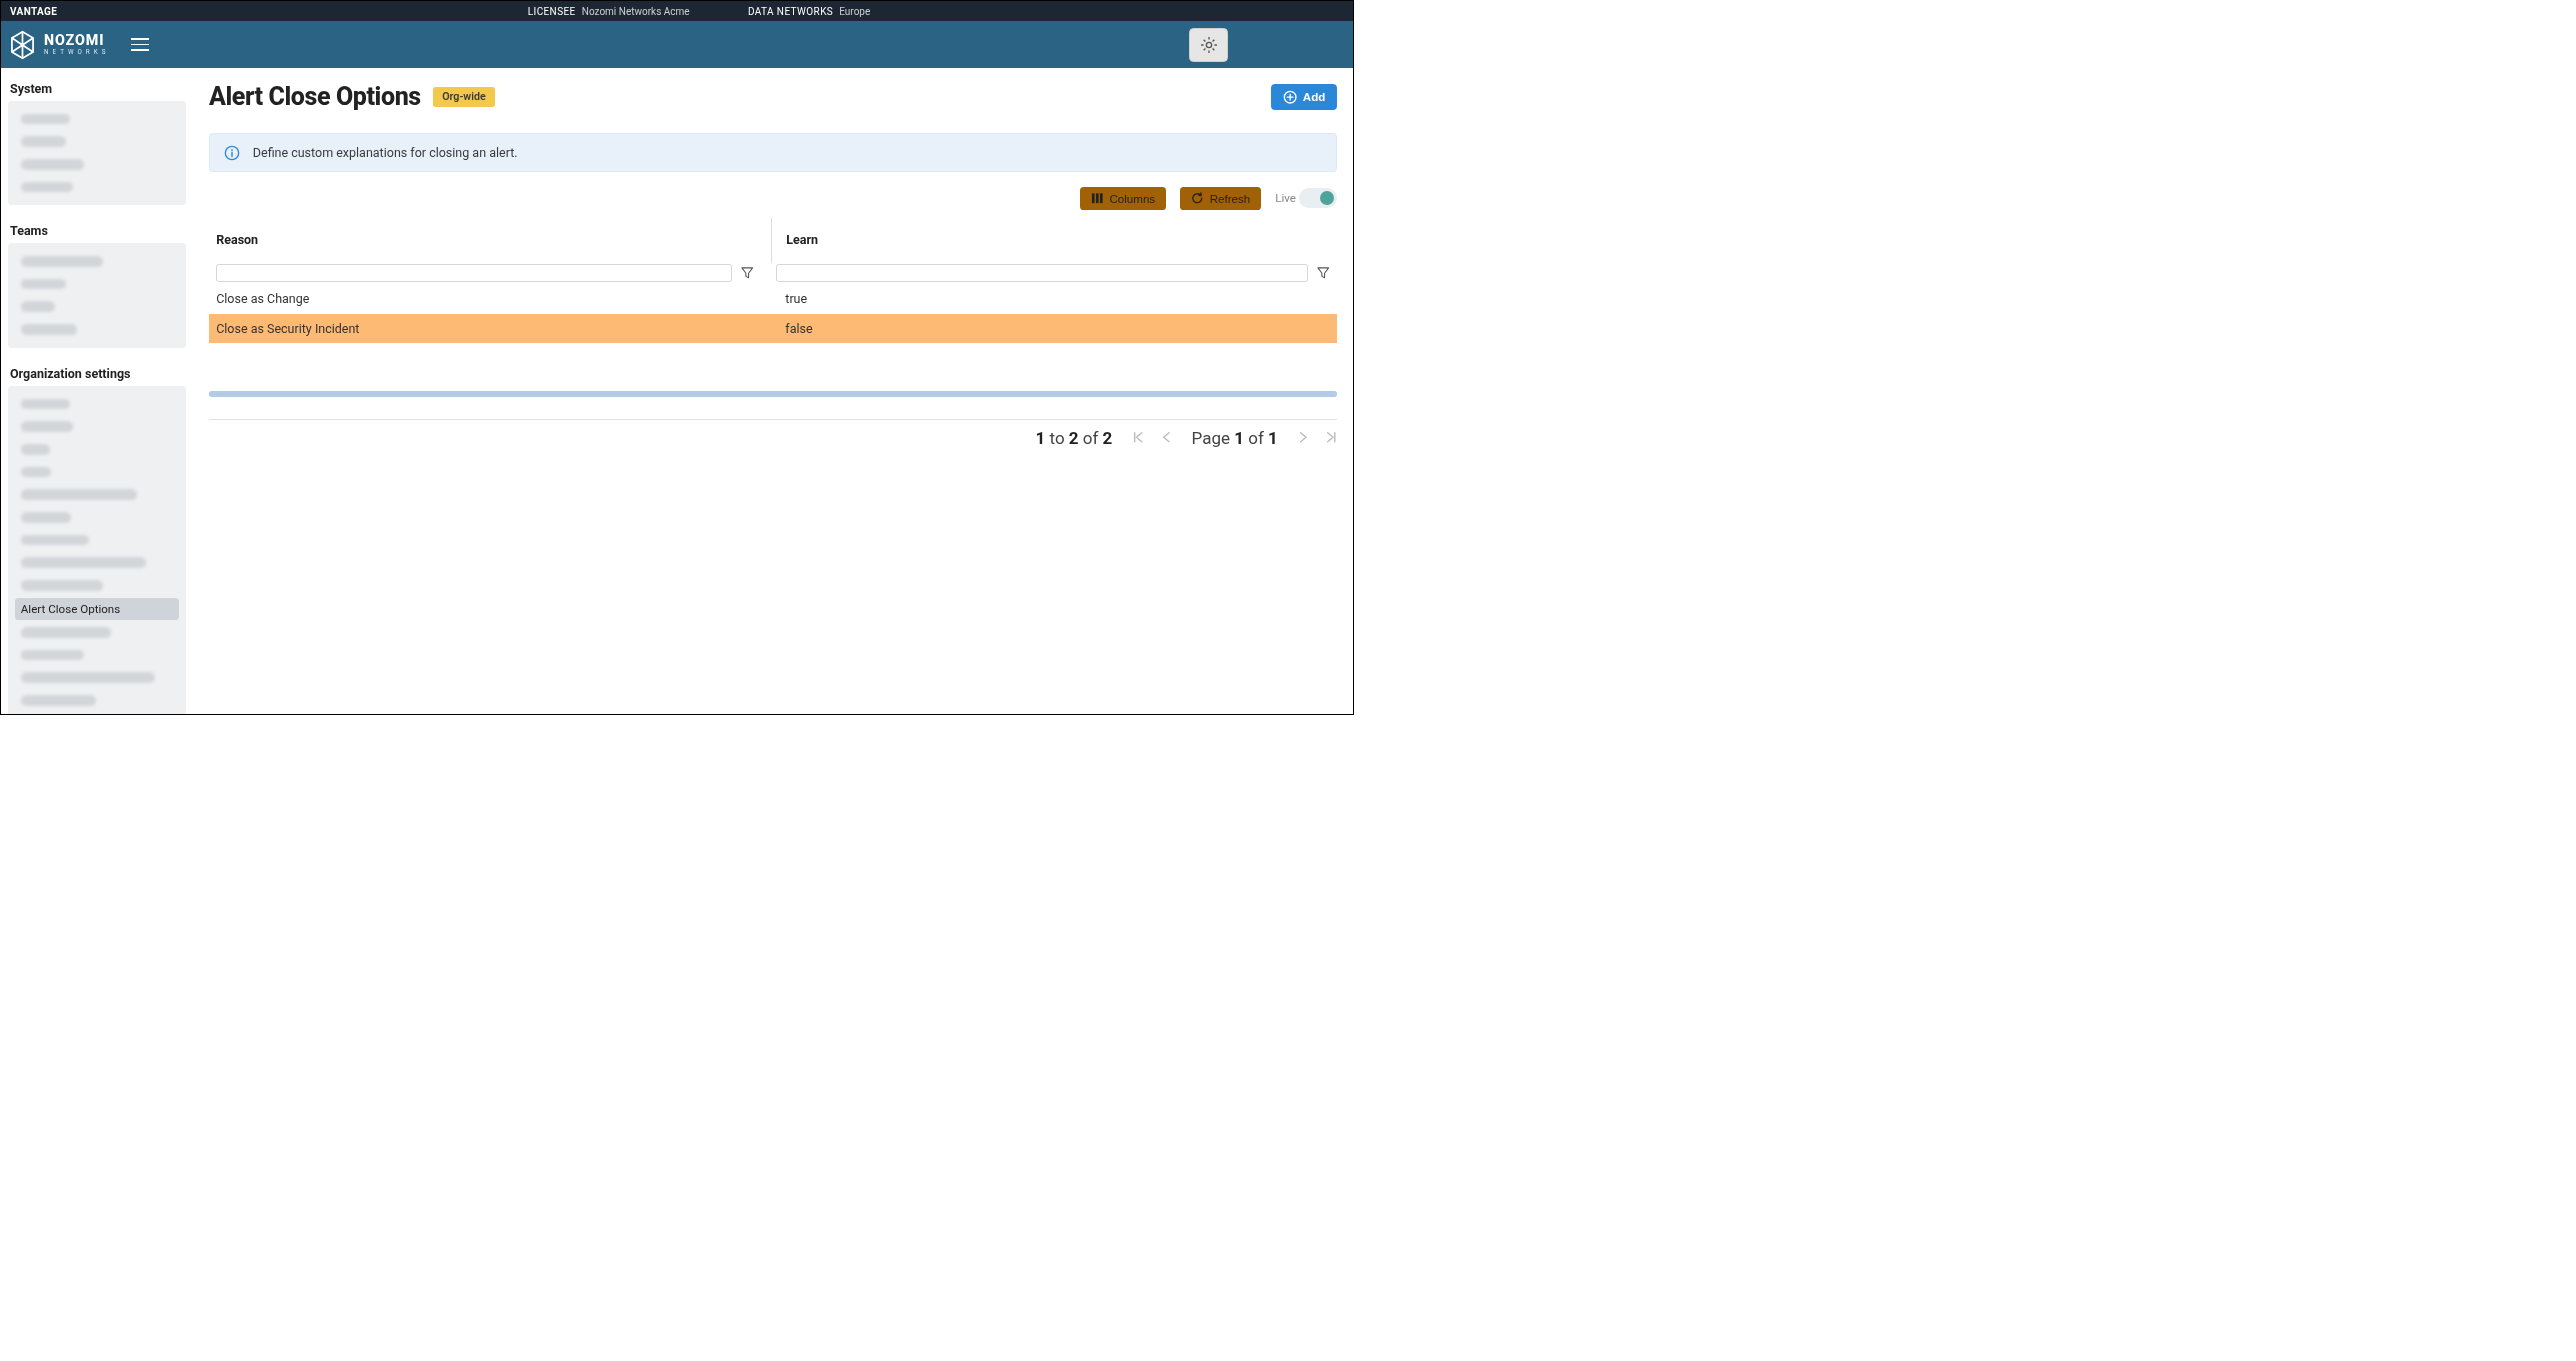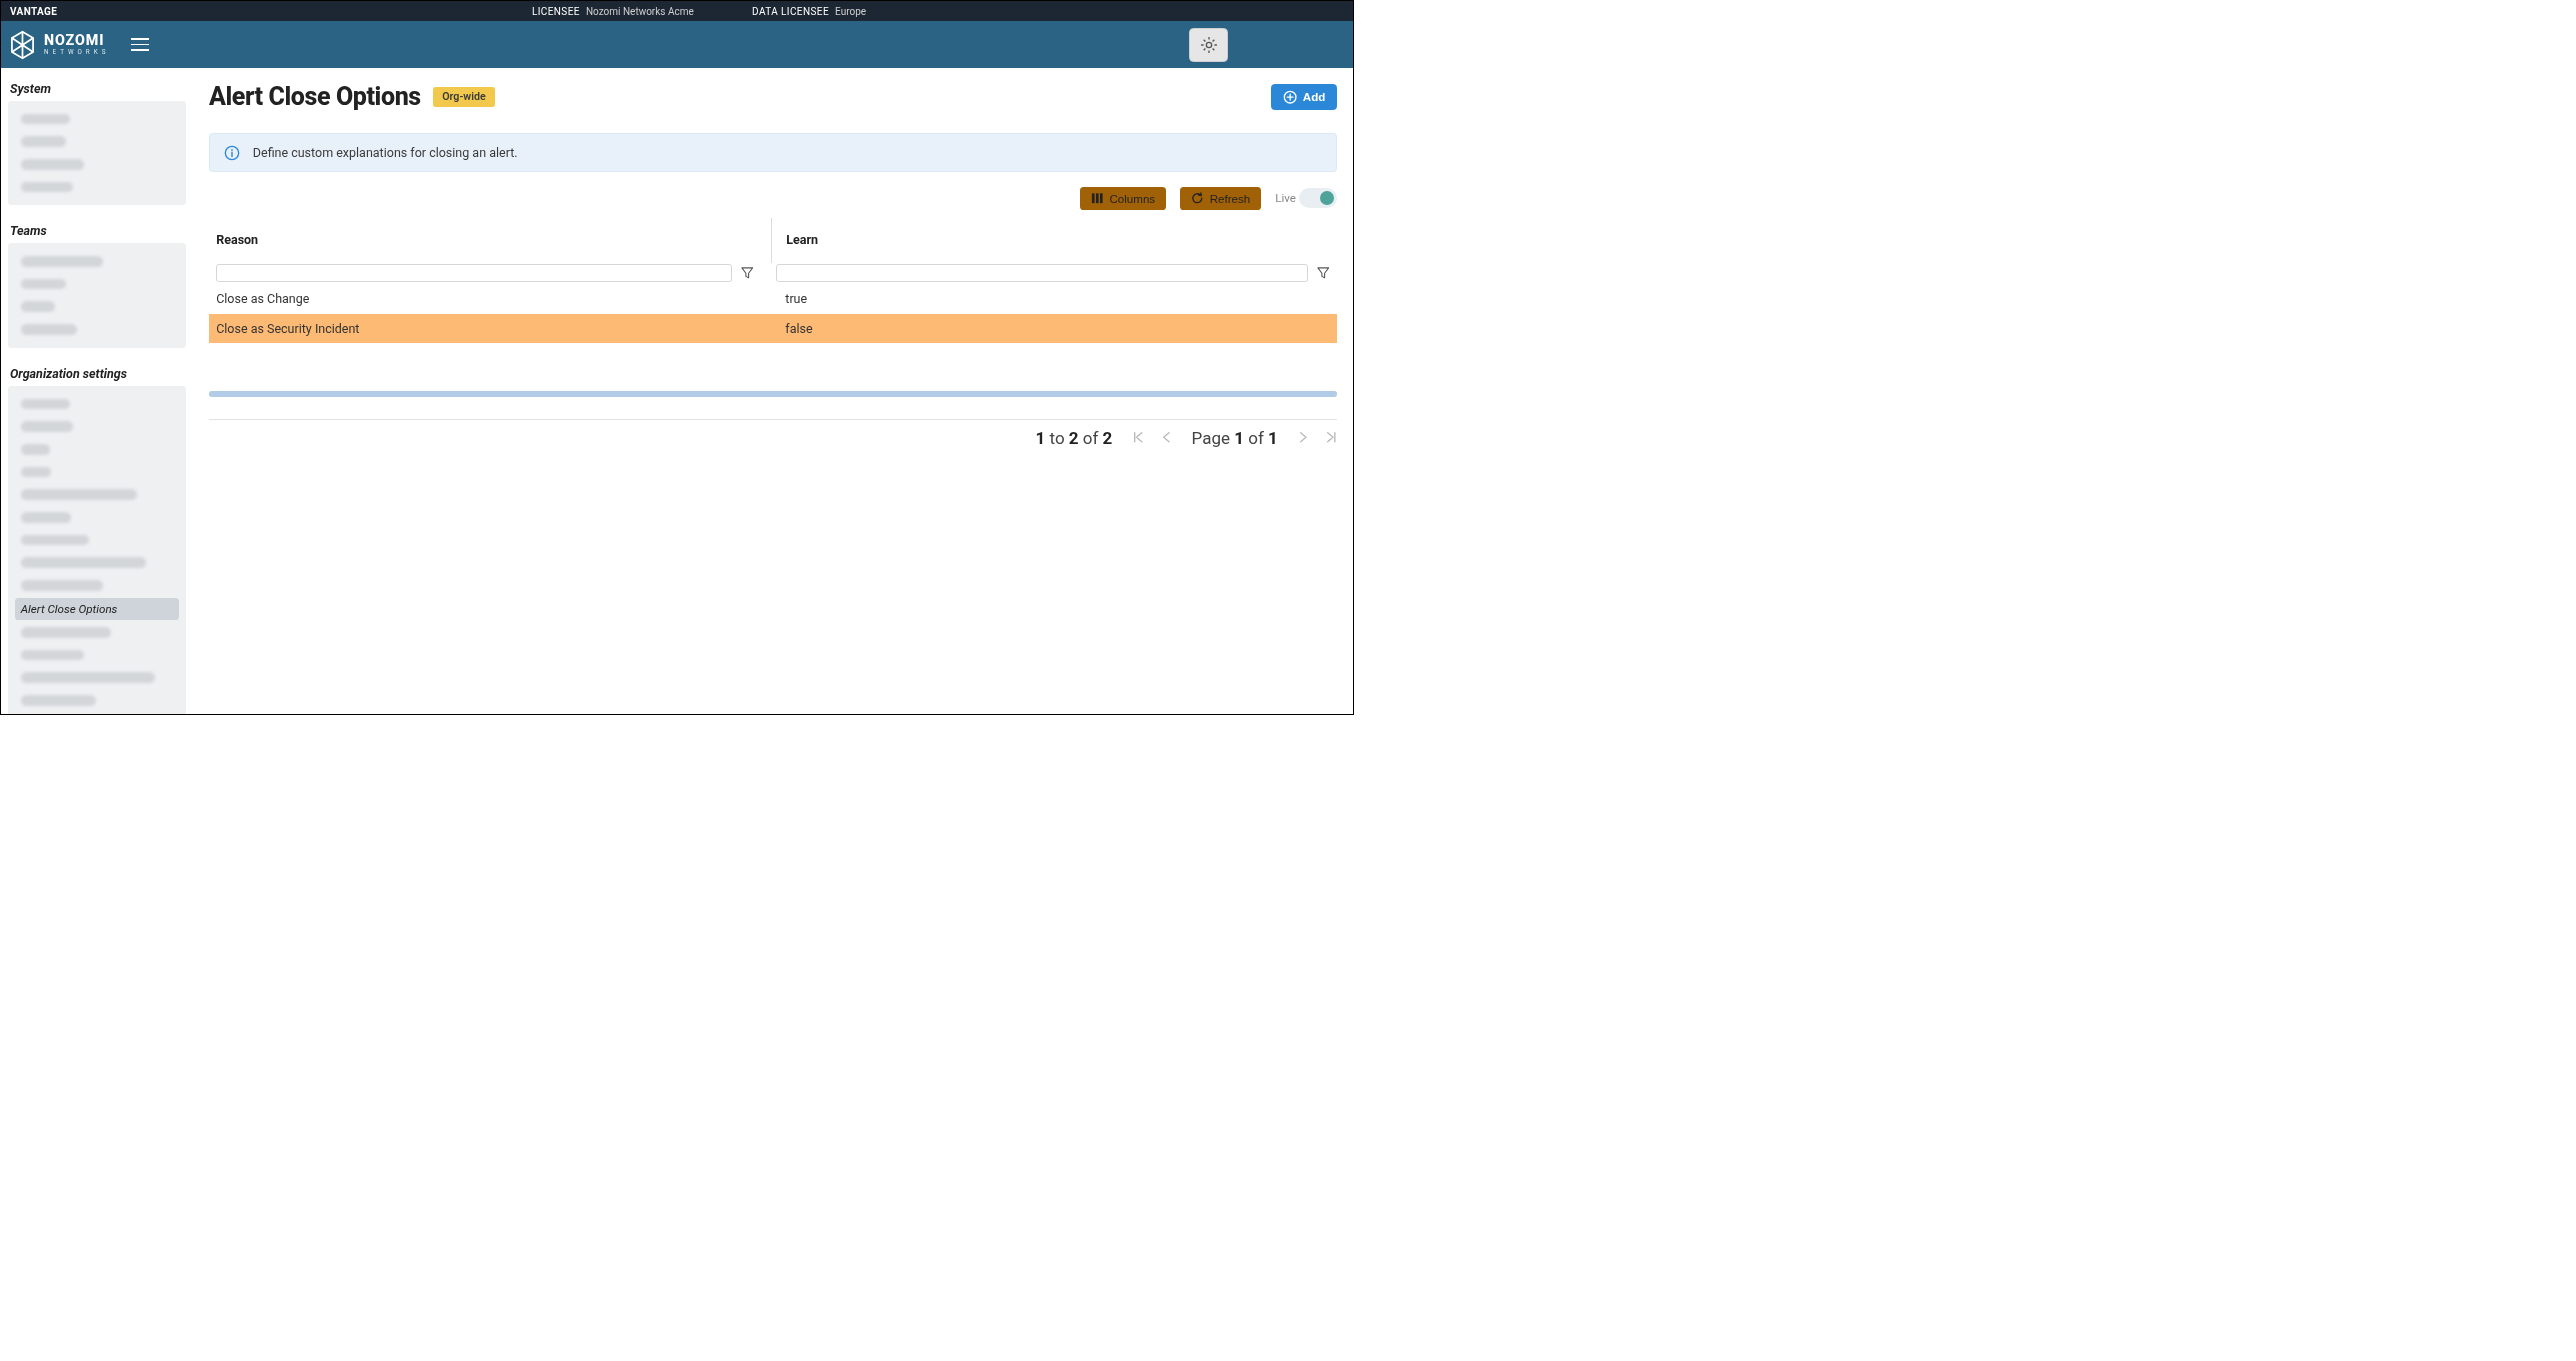--- a/index.html
+++ b/index.html
@@ -86,21 +86,21 @@
     border: 0.9px solid #cfcfcf;
     display: flex;
     align-items: center;
     justify-content: center;
     margin-right: 116px;
     cursor: pointer;
   }
 
   
   .main { display: flex; height: calc(100% - 66px); }
-  .sidebar { width: 192px; padding: 9px 7.2px; border-right: none; font-style: italic; }
+  .sidebar { width: 192px; padding: 9px 7.2px; border-right: none; }
   .side-section-title { font-weight: 700; font-size: 12.5px; padding: 3.6px 1.8px 5.4px 1.8px; color: #222; }
   .side-box {
     background: #eef0f2;
     border-radius: 3.6px;
     padding: 5.4px 3.6px;
     margin-bottom: 14.3px;
   }
   .side-item {
     height: 20px;
     margin: 2.7px 3.6px;
@@ -232,21 +232,21 @@
 <body>
 
 <div class="topbar">
   <div class="topbar-brand">VANTAGE</div>
   <div class="topbar-center">
     <span>
       <b>LICENSEE</b>
       <span style="margin-left:3.6px;">Nozomi Networks Acme</span>
     </span>
     <span>
-      <b>DATA LICENSEE</b>
+      <b>DATA NETWORKS</b>
       <span style="margin-left:3.6px;">Europe</span>
     </span>
   </div>
 </div>
 
 <div class="header">
   <div class="logo-wrap">
     <svg width="25" height="30" viewBox="0 0 28 34">
       <g stroke="#fff" stroke-width="2" fill="none">
         <path d="M14 2 L26 9 L26 25 L14 32 L2 25 L2 9 Z"></path>

